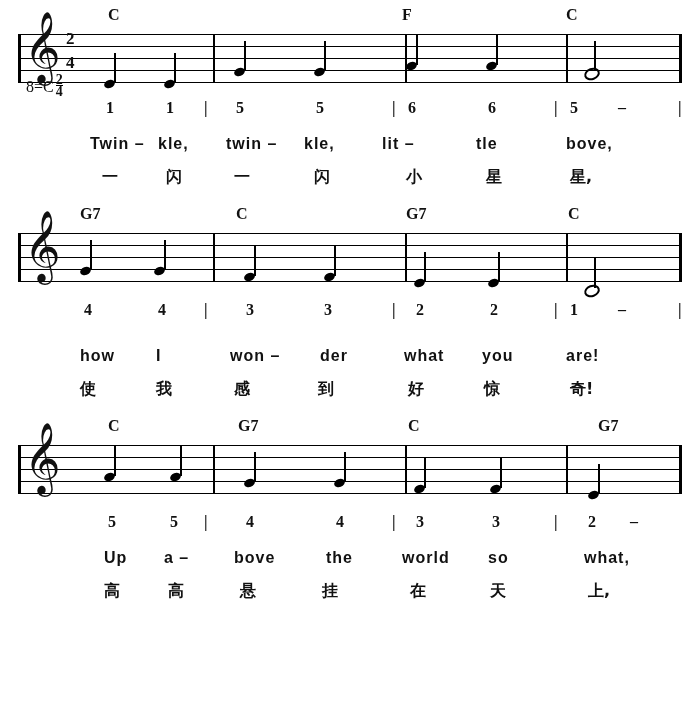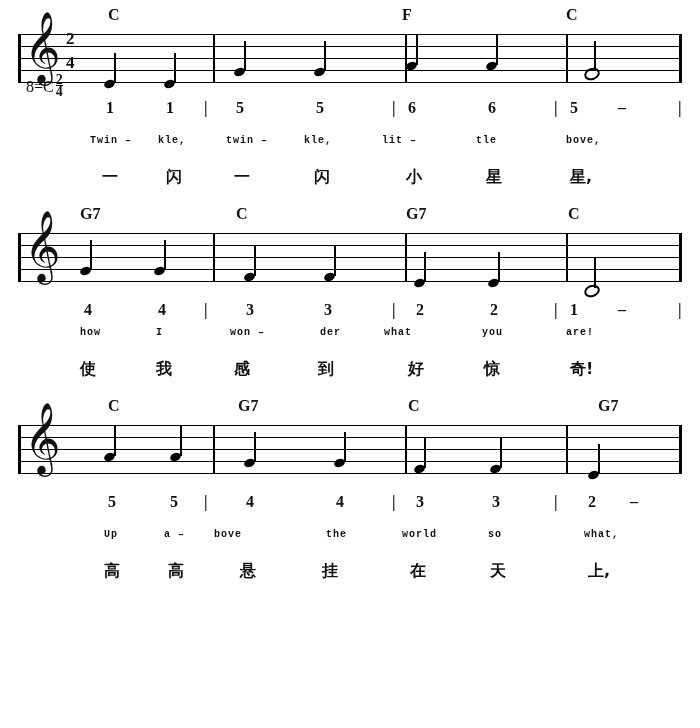--- a/index.html
+++ b/index.html
@@ -119,23 +119,23 @@
     margin:0 18px;
   }
   .numrow span,.lyricrow span{
     position:absolute;
     font-family:"Liberation Serif", serif;
     font-weight:700;
     font-size:16px;
     white-space:nowrap;
   }
   .lyricrow.en span{
-    font-family:Liberation Mono, monospace;
-    font-weight:700;
-    font-size:10px;
+    font-family:Liberation Sans, sans-serif;
+    font-weight:700;
+    font-size:16px;
     letter-spacing:1px;
   }
   .lyricrow.cn span{
     font-family:"DejaVu Sans", sans-serif;
     font-weight:700;
     font-size:16px;
   }
   .numsep{
     position:absolute;
     font-weight:700;
@@ -312,26 +312,26 @@
       <span style="left:306px;">3</span>
       <span class="numsep" style="left:374px;">|</span>
       <span style="left:398px;">2</span>
       <span style="left:472px;">2</span>
       <span class="numsep" style="left:536px;">|</span>
       <span style="left:552px;">1</span>
       <span style="left:600px;">–</span>
       <span class="numsep" style="left:660px;">|</span>
     </div>
 
-    <div class="lyricrow en" style="margin-top:0;">
+    <div class="lyricrow en" style="margin-top:20px;">
       <span style="left:62px;">how</span>
       <span style="left:138px;">I</span>
       <span style="left:212px;">won –</span>
       <span style="left:302px;">der</span>
-      <span style="left:366px;">what</span>
+      <span style="left:386px;">what</span>
       <span style="left:464px;">you</span>
       <span style="left:548px;">are!</span>
     </div>
 
     <div class="lyricrow cn" style="margin-top:6px;">
       <span style="left:62px;">使</span>
       <span style="left:138px;">我</span>
       <span style="left:216px;">感</span>
       <span style="left:300px;">到</span>
       <span style="left:390px;">好</span>
@@ -402,21 +402,21 @@
       <span style="left:398px;">3</span>
       <span style="left:474px;">3</span>
       <span class="numsep" style="left:536px;">|</span>
       <span style="left:570px;">2</span>
       <span style="left:612px;">–</span>
     </div>
 
     <div class="lyricrow en" style="margin-top:10px;">
       <span style="left:86px;">Up</span>
       <span style="left:146px;">a –</span>
-      <span style="left:196px;">bove</span>
+      <span style="left:216px;">bove</span>
       <span style="left:308px;">the</span>
       <span style="left:384px;">world</span>
       <span style="left:470px;">so</span>
       <span style="left:566px;">what,</span>
     </div>
 
     <div class="lyricrow cn" style="margin-top:6px;">
       <span style="left:86px;">高</span>
       <span style="left:150px;">高</span>
       <span style="left:222px;">悬</span>

